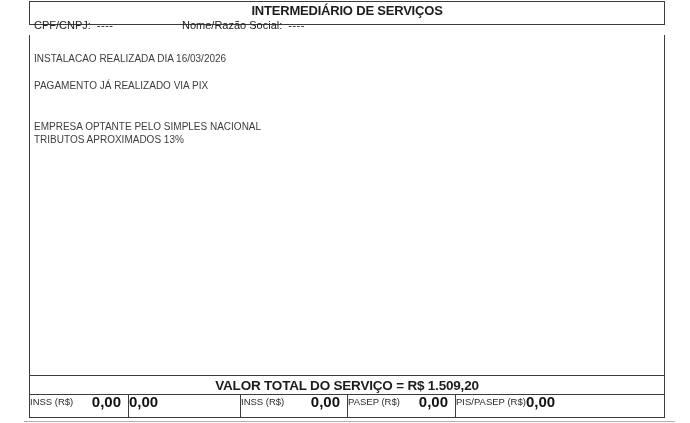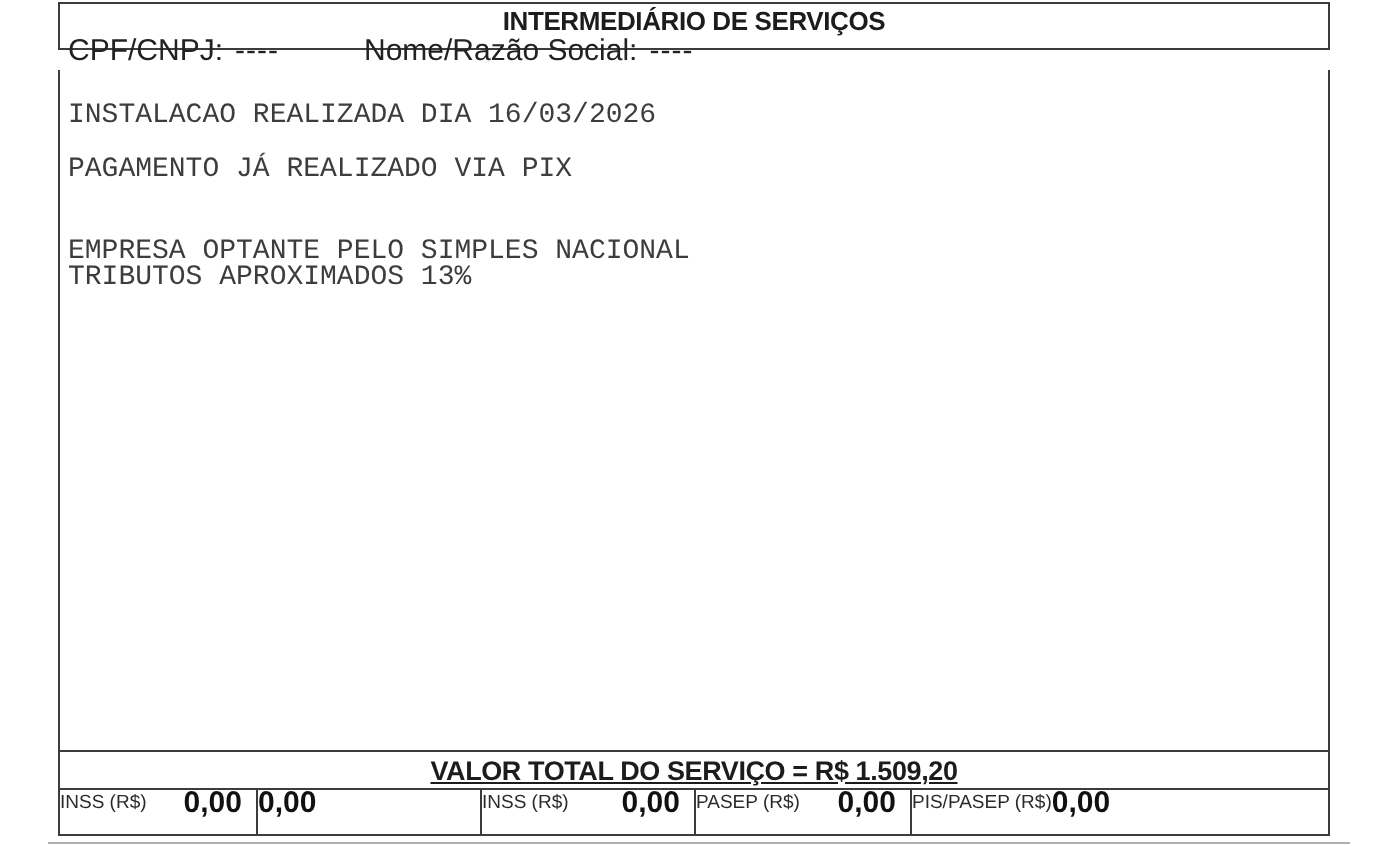--- a/index.html
+++ b/index.html
@@ -20,52 +20,52 @@
     position: absolute;
     left: 29px;
     width: 636px;
     box-sizing: border-box;
     border: 1px solid #3c3c3c;
     background: #ffffff;
   }
   .sec-intermediario { top: 1px;  height: 24px; }
   .sec-discriminacao { top: 35px; height: 341px; border-top: none; }
   .sec-valor-total   { top: 376px; height: 19px; border-top: none;
-                       display: flex; align-items: center; justify-content: center; text-decoration: underline; }
+                       display: flex; align-items: center; justify-content: center; }
   .sec-taxes         { top: 395px; height: 23px; border-top: none; display: flex; }
 
   .sec-title {
     text-align: center;
     font-weight: bold;
     font-size: 13px;
     line-height: 14px;
     padding-top: 2px;
     letter-spacing: -0.2px;
     white-space: nowrap;
   }
   .fields-row {
     position: absolute;
     left: 0; top: 17px;
     width: 100%;
     height: 14px;
-    font-size: 15px;
+    font-size: 11px;
     line-height: 13px;
     color: #222222;
   }
   .field { position: absolute; white-space: nowrap; }
   .field-cpf  { left: 4px; }
   .field-nome { left: 152px; }
   .fvalue { margin-left: 6px; letter-spacing: 0.5px; }
 
   .services-text {
     position: absolute;
     left: 4px; top: 17px;
     margin: 0;
-    font-family: Liberation Mono, monospace;
-    font-size: 14px;
+    font-family: Liberation Sans, sans-serif;
+    font-size: 10px;
     line-height: 13.5px;
     color: #3d3d3d;
     white-space: pre;
   }
 
   .valor-total-text {
     font-weight: bold;
     font-size: 13.5px;
     letter-spacing: -0.2px;
     white-space: nowrap;

